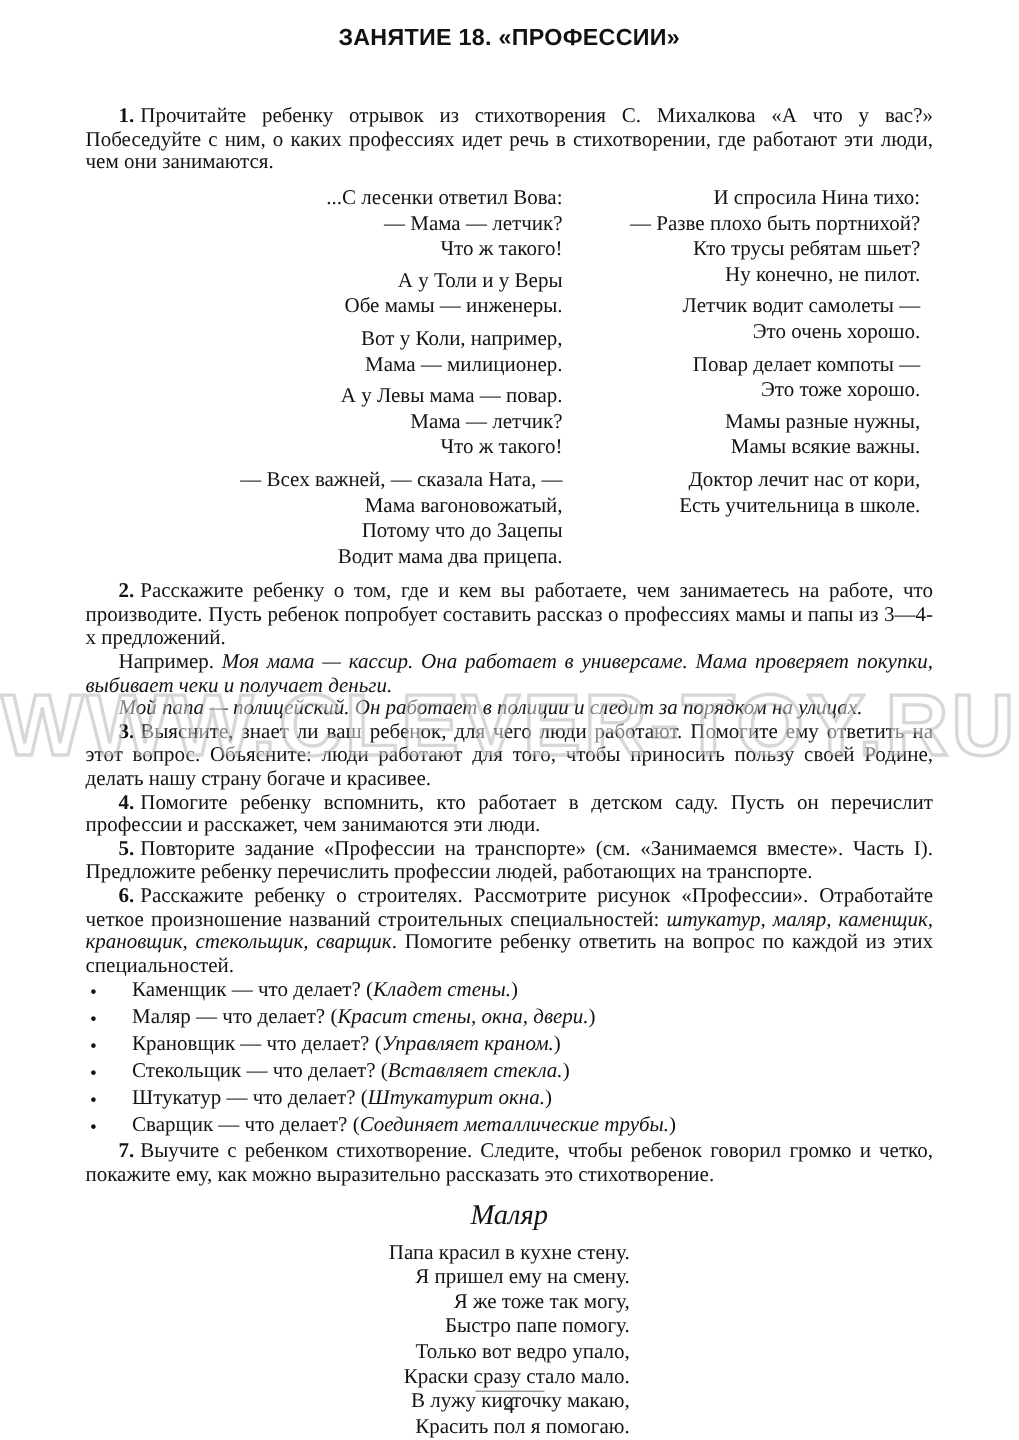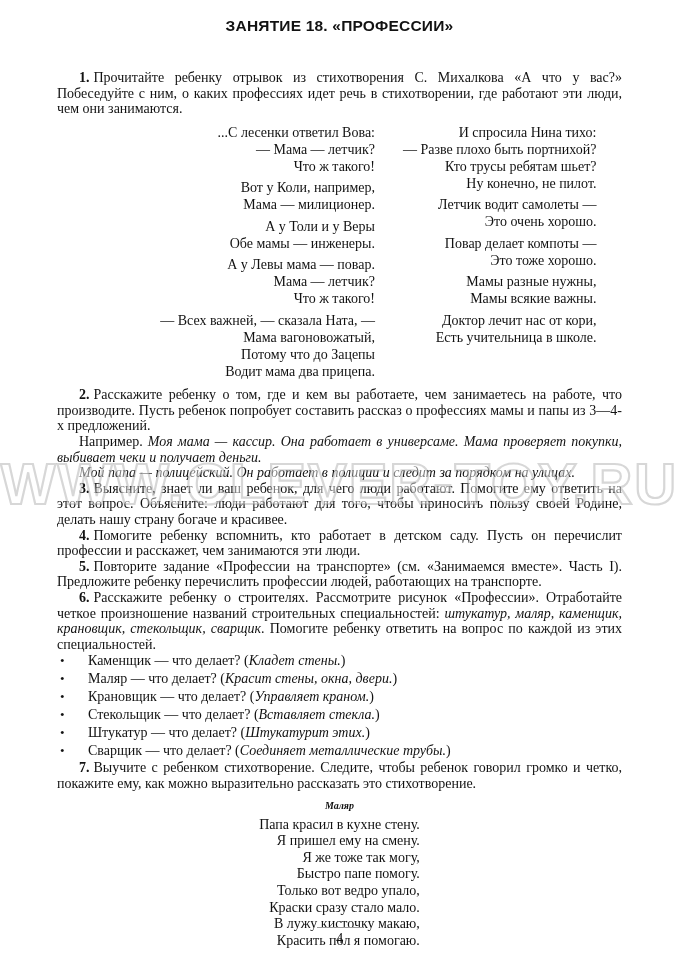--- a/index.html
+++ b/index.html
@@ -14,35 +14,35 @@
     margin:0 0 36px;letter-spacing:.2px;
   }
   .para{
     margin:0;font-size:14px;line-height:15.6px;
     text-align:justify;text-indent:22px;
   }
   .num{font-weight:bold;margin-right:4px;}
   i{font-style:italic;}
   .poem-cols{display:flex;margin:7px 0 3px;}
   .col-left{margin-left:78px;width:240px;flex:0 0 auto;}
-  .col-right{margin-left:28px;flex:0 0 auto;}
+  .col-right{margin-left:45px;flex:0 0 auto;}
   .stanza{
     margin:0 0 4.5px;font-size:14px;line-height:17px;
     text-align:right;text-indent:0;
   }
   .bullets{list-style:none;margin:0;padding:0;}
   .bullets li{
     position:relative;padding-left:31px;font-size:14px;line-height:18px;
     text-align:left;
   }
   .bullets .dot{position:absolute;left:3px;top:0;font-size:13px;}
   .poem2{width:-moz-fit-content;width:fit-content;margin:8px auto 0;}
   .poem2-title{
-    text-align:center;font-weight:bold;font-style:italic;
-    font-size:10px;margin:0 0 6px;
+    text-align:center;font-weight:normal;font-style:italic;
+    font-size:19px;margin:0 0 6px;
   }
   .poem2 .stanza{line-height:16.6px;margin:0;}
   .watermark{
     position:absolute;top:450px;left:50%;transform:translateX(-50%);
     white-space:nowrap;font-family:Liberation Sans, sans-serif;
     font-weight:bold;font-size:58px;letter-spacing:2px;
     color:rgba(255,255,255,0.45);
     -webkit-text-stroke:2.2px rgba(150,150,150,0.38);
     z-index:2;pointer-events:none;
   }
@@ -59,22 +59,22 @@
 
   <div class="content">
 
     <h1 class="title">ЗАНЯТИЕ 18. «ПРОФЕССИИ»</h1>
 
     <p class="para"><span class="num">1.</span><span>Прочитайте ребенку отрывок из стихотворения С. Михалкова «А что у вас?» Побеседуйте с ним, о каких профессиях идет речь в стихотворении, где работают эти люди, чем они занимаются.</span></p>
 
     <div class="poem-cols">
       <div class="col-left">
         <p class="stanza">...С лесенки ответил Вова:<br>— Мама — летчик?<br>Что ж такого!</p>
+        <p class="stanza">А у Толи и у Веры<br>Обе мамы — инженеры.</p>
         <p class="stanza">Вот у Коли, например,<br>Мама — милиционер.</p>
-        <p class="stanza">А у Толи и у Веры<br>Обе мамы — инженеры.</p>
         <p class="stanza">А у Левы мама — повар.<br>Мама — летчик?<br>Что ж такого!</p>
         <p class="stanza">— Всех важней, — сказала Ната, —<br>Мама вагоновожатый,<br>Потому что до Зацепы<br>Водит мама два прицепа.</p>
       </div>
       <div class="col-right">
         <p class="stanza">И спросила Нина тихо:<br>— Разве плохо быть портнихой?<br>Кто трусы ребятам шьет?<br>Ну конечно, не пилот.</p>
         <p class="stanza">Летчик водит самолеты —<br>Это очень хорошо.</p>
         <p class="stanza">Повар делает компоты —<br>Это тоже хорошо.</p>
         <p class="stanza">Мамы разные нужны,<br>Мамы всякие важны.</p>
         <p class="stanza">Доктор лечит нас от кори,<br>Есть учительница в школе.</p>
       </div>
@@ -90,21 +90,21 @@
 
     <p class="para"><span class="num">5.</span><span>Повторите задание «Профессии на транспорте» (см. «Занимаемся вместе». Часть I). Предложите ребенку перечислить профессии людей, работающих на транспорте.</span></p>
 
     <p class="para"><span class="num">6.</span><span>Расскажите ребенку о строителях. Рассмотрите рисунок «Профессии». Отработайте четкое произношение названий строительных специальностей: </span><i>штукатур, маляр, каменщик, крановщик, стекольщик, сварщик</i><span>. Помогите ребенку ответить на вопрос по каждой из этих специальностей.</span></p>
 
     <ul class="bullets">
       <li><span class="dot">•</span><span>Каменщик — что делает? (</span><i>Кладет стены.</i><span>)</span></li>
       <li><span class="dot">•</span><span>Маляр — что делает? (</span><i>Красит стены, окна, двери.</i><span>)</span></li>
       <li><span class="dot">•</span><span>Крановщик — что делает? (</span><i>Управляет краном.</i><span>)</span></li>
       <li><span class="dot">•</span><span>Стекольщик — что делает? (</span><i>Вставляет стекла.</i><span>)</span></li>
-      <li><span class="dot">•</span><span>Штукатур — что делает? (</span><i>Штукатурит этих.</i><span>)</span></li>
+      <li><span class="dot">•</span><span>Штукатур — что делает? (</span><i>Штукатурит окна.</i><span>)</span></li>
       <li><span class="dot">•</span><span>Сварщик — что делает? (</span><i>Соединяет металлические трубы.</i><span>)</span></li>
     </ul>
 
     <p class="para"><span class="num">7.</span><span>Выучите с ребенком стихотворение. Следите, чтобы ребенок говорил громко и четко, покажите ему, как можно выразительно рассказать это стихотворение.</span></p>
 
     <div class="poem2">
       <p class="poem2-title">Маляр</p>
       <p class="stanza">Папа красил в кухне стену.<br>Я пришел ему на смену.<br>Я же тоже так могу,<br>Быстро папе помогу.<br>Только вот ведро упало,<br>Краски сразу стало мало.<br>В лужу кисточку макаю,<br>Красить пол я помогаю.</p>
     </div>
 

